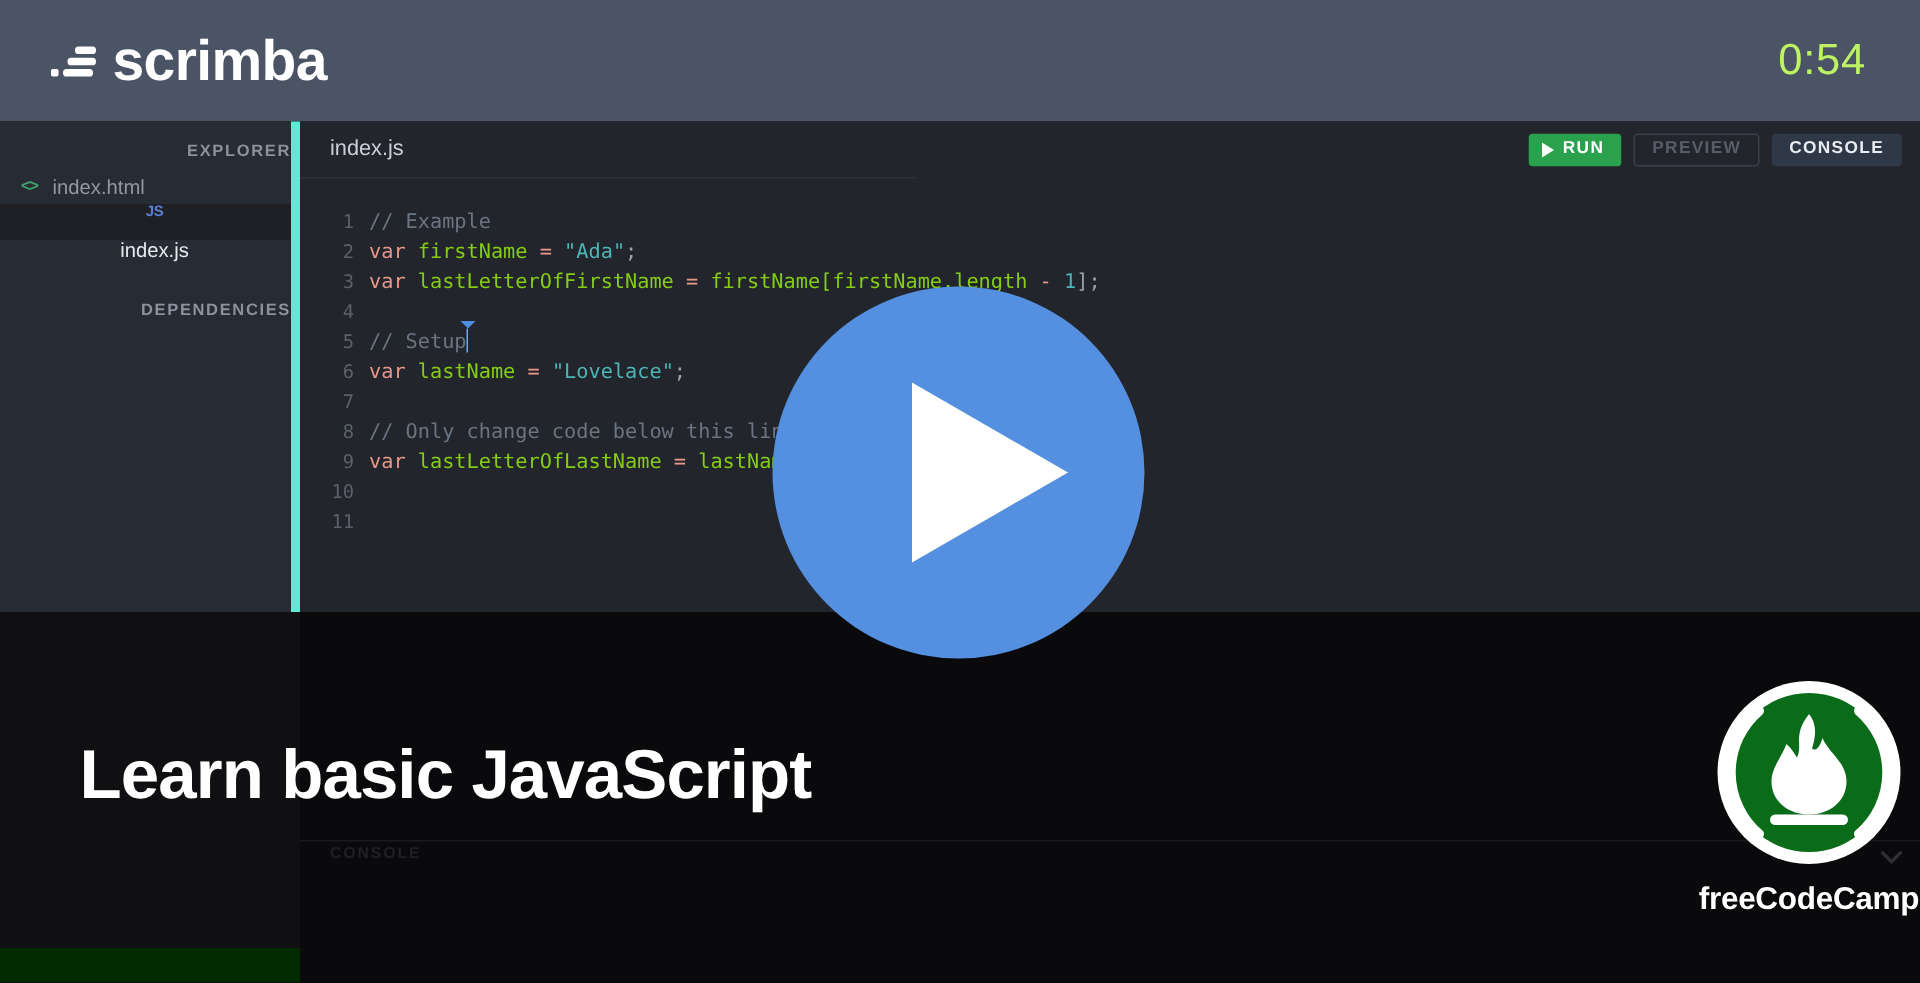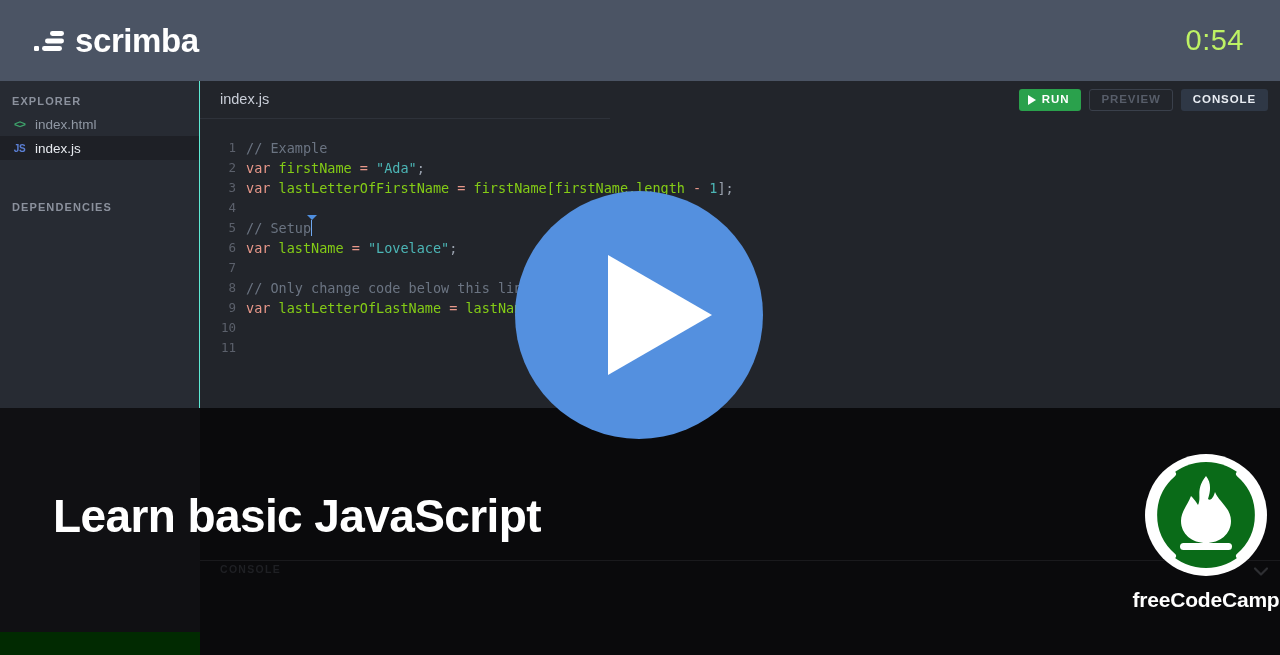--- a/index.html
+++ b/index.html
@@ -34,21 +34,21 @@
     display: flex;
     align-items: center;
     gap: 11px;
   }
   .brand-mark {
     display: block;
     width: 30px; height: 22px;
   }
   .brand-name {
     color: #ffffff;
-    font-size: 33px;
+    font-size: 38px;
     font-weight: 700;
     letter-spacing: -0.4px;
     line-height: 1;
   }
   .timer {
     color: #bef264;
     font-size: 29px;
     font-weight: 400;
     letter-spacing: 0.5px;
     line-height: 1;
@@ -61,23 +61,24 @@
     width: 1280px; height: 327px;
     background: #22252b;
     display: flex;
   }
 
   
   .sidebar {
     width: 200px;
     height: 327px;
     background: #272b33;
-    border-right: 1px solid #5eead4;
+    border-right: 6px solid #5eead4;
     flex: 0 0 200px;
     padding-top: 9px;
+    text-align: right;
   }
   .side-heading {
     color: #8b919d;
     font-size: 11px;
     font-weight: 700;
     letter-spacing: 1.1px;
     padding: 0 0 0 12px;
     height: 22px;
     line-height: 22px;
   }
@@ -87,20 +88,21 @@
     align-items: center;
     gap: 8px;
     height: 24px;
     padding-left: 12px;
     font-size: 13.5px;
     color: #9098a4;
   }
   .file-row.active {
     background: #1e2026;
     color: #e6e9ee;
+    flex-direction: column;
   }
   .file-icon {
     width: 15px;
     display: inline-flex;
     justify-content: center;
     flex: 0 0 15px;
   }
   .icon-html {
     color: #3ea36b;
     font-size: 11px;

